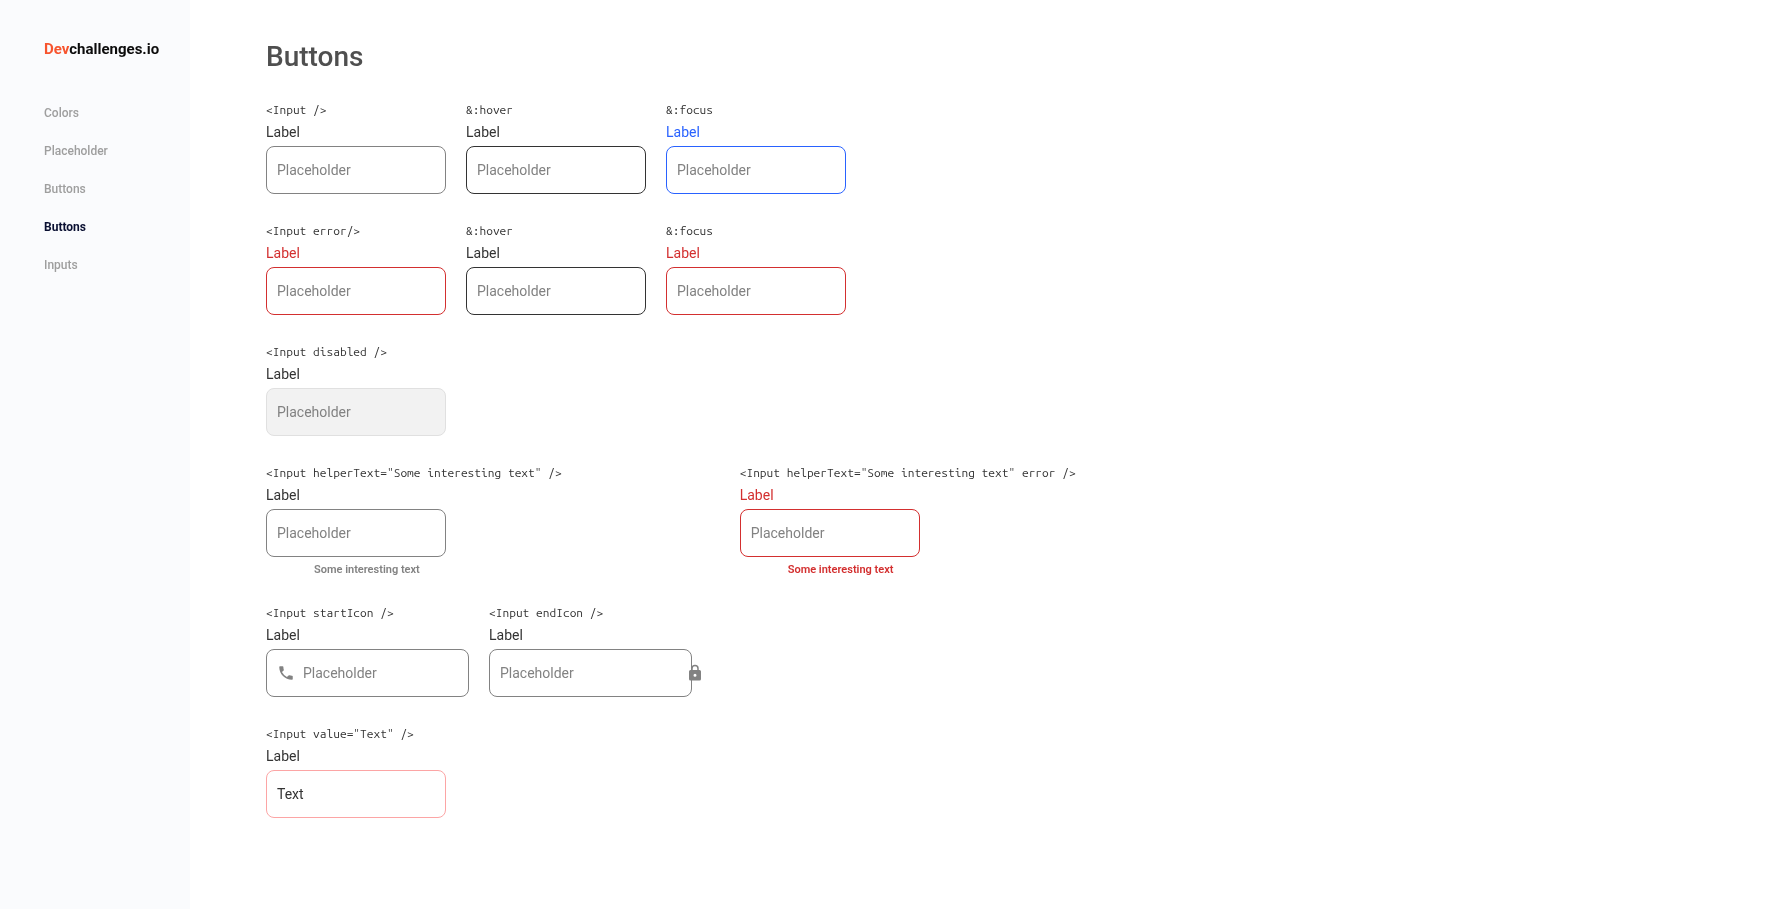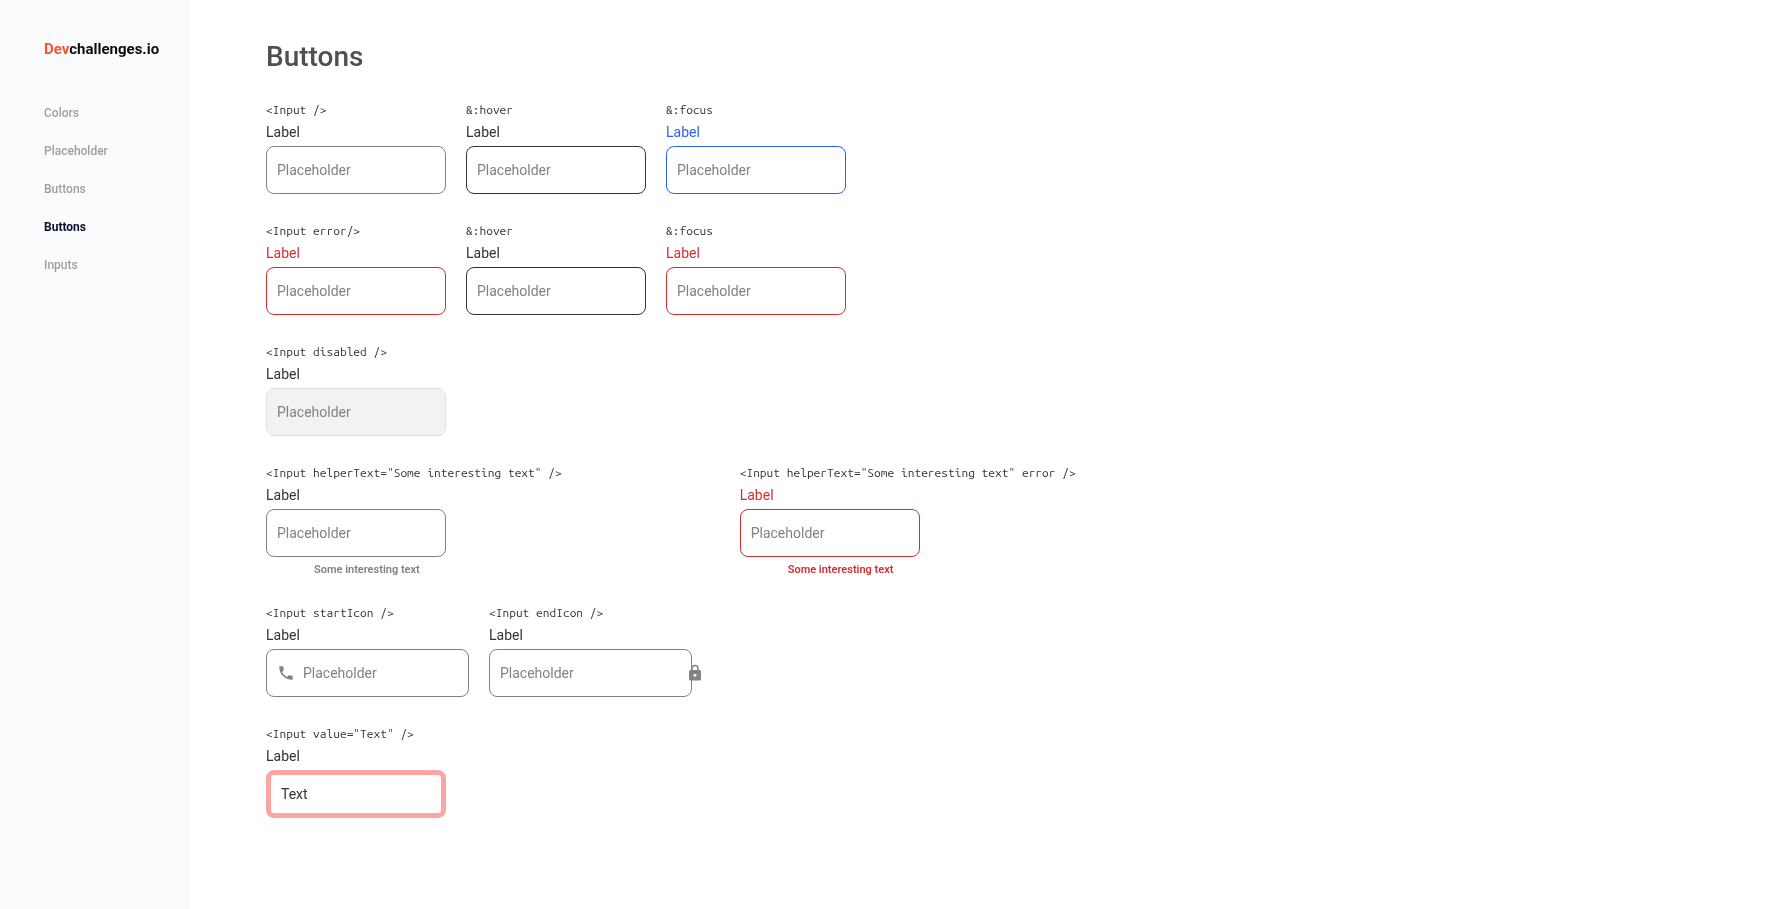--- a/index.html
+++ b/index.html
@@ -123,21 +123,21 @@
       background: #f2f2f2;
       color: #828282;
     }
     .input-helper {
       border: 1px solid #828282;
     }
     .input-helper-error {
       border: 1px solid #d32f2f;
     }
     .input-value {
-      border: 5px solid #fca5a5;
+      border: 1px solid #fca5a5;
       color: #333;
     }
     input::placeholder {
       color: #828282;
     }
     .helper-text {
       font-size: 11px;
       color: #828282;
       margin-top: 6px;
       font-weight: 600;

